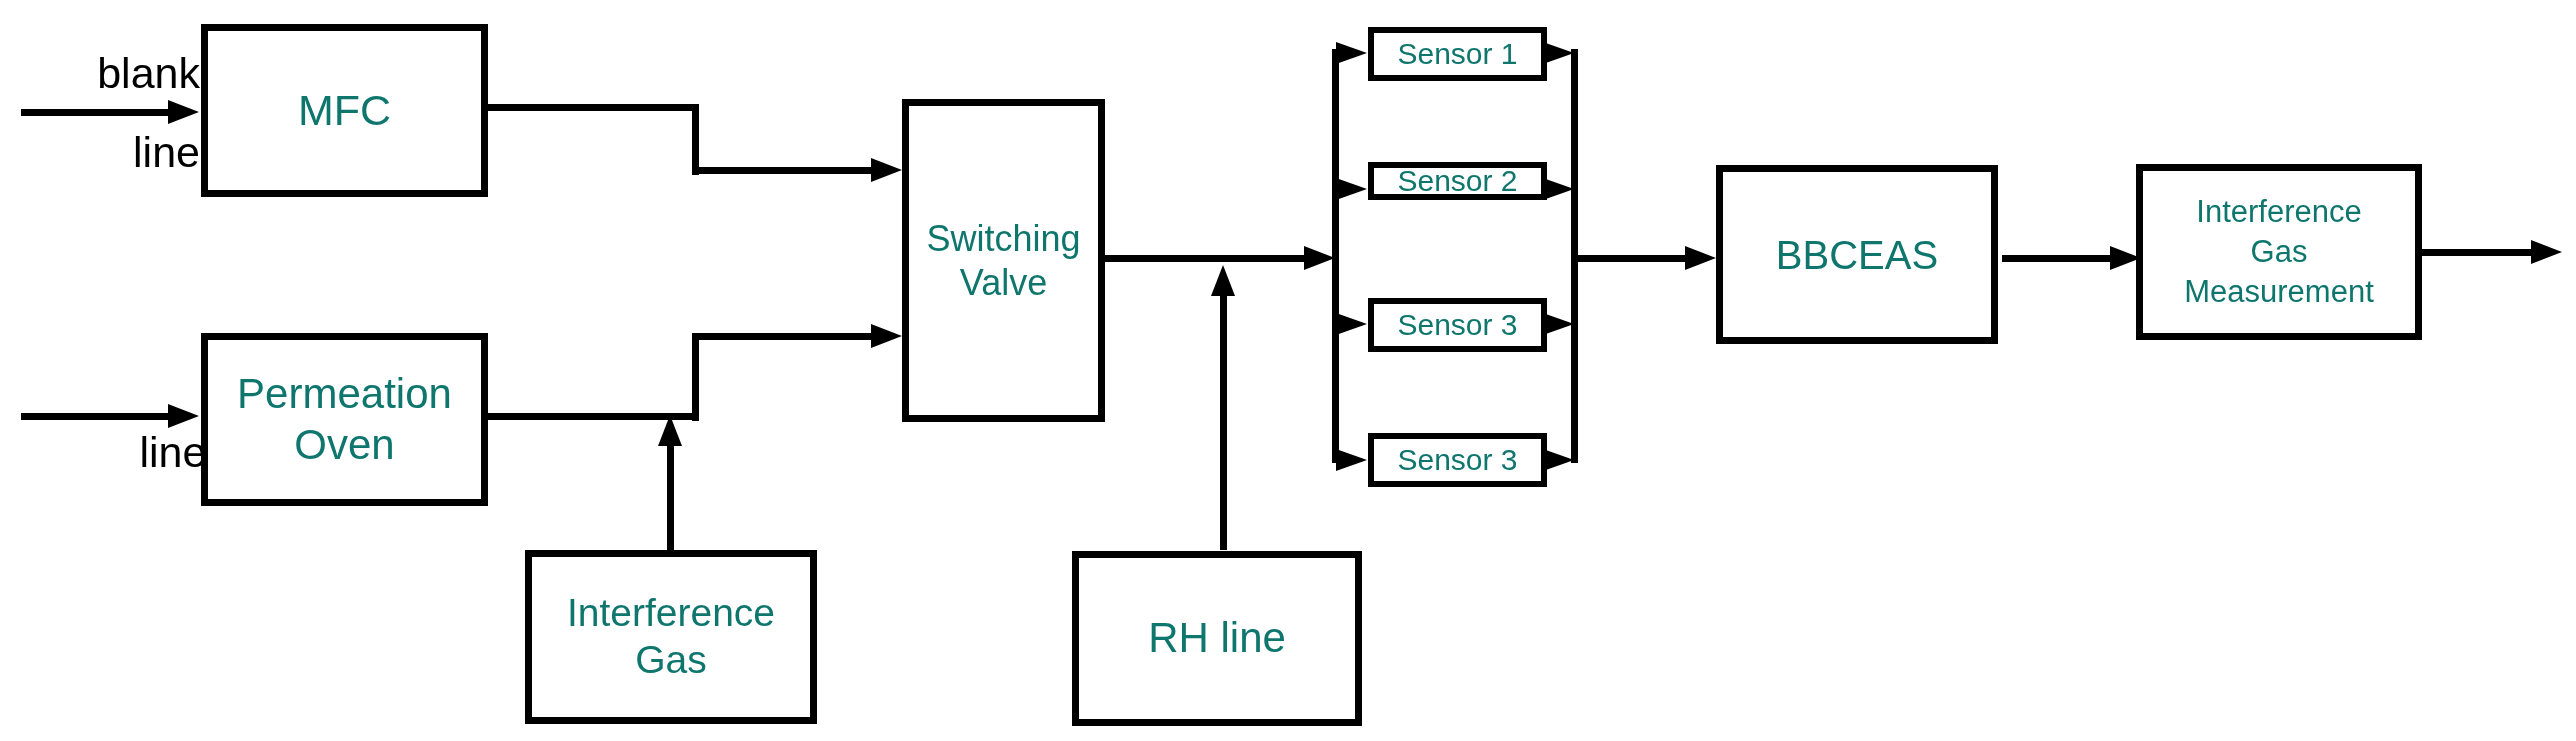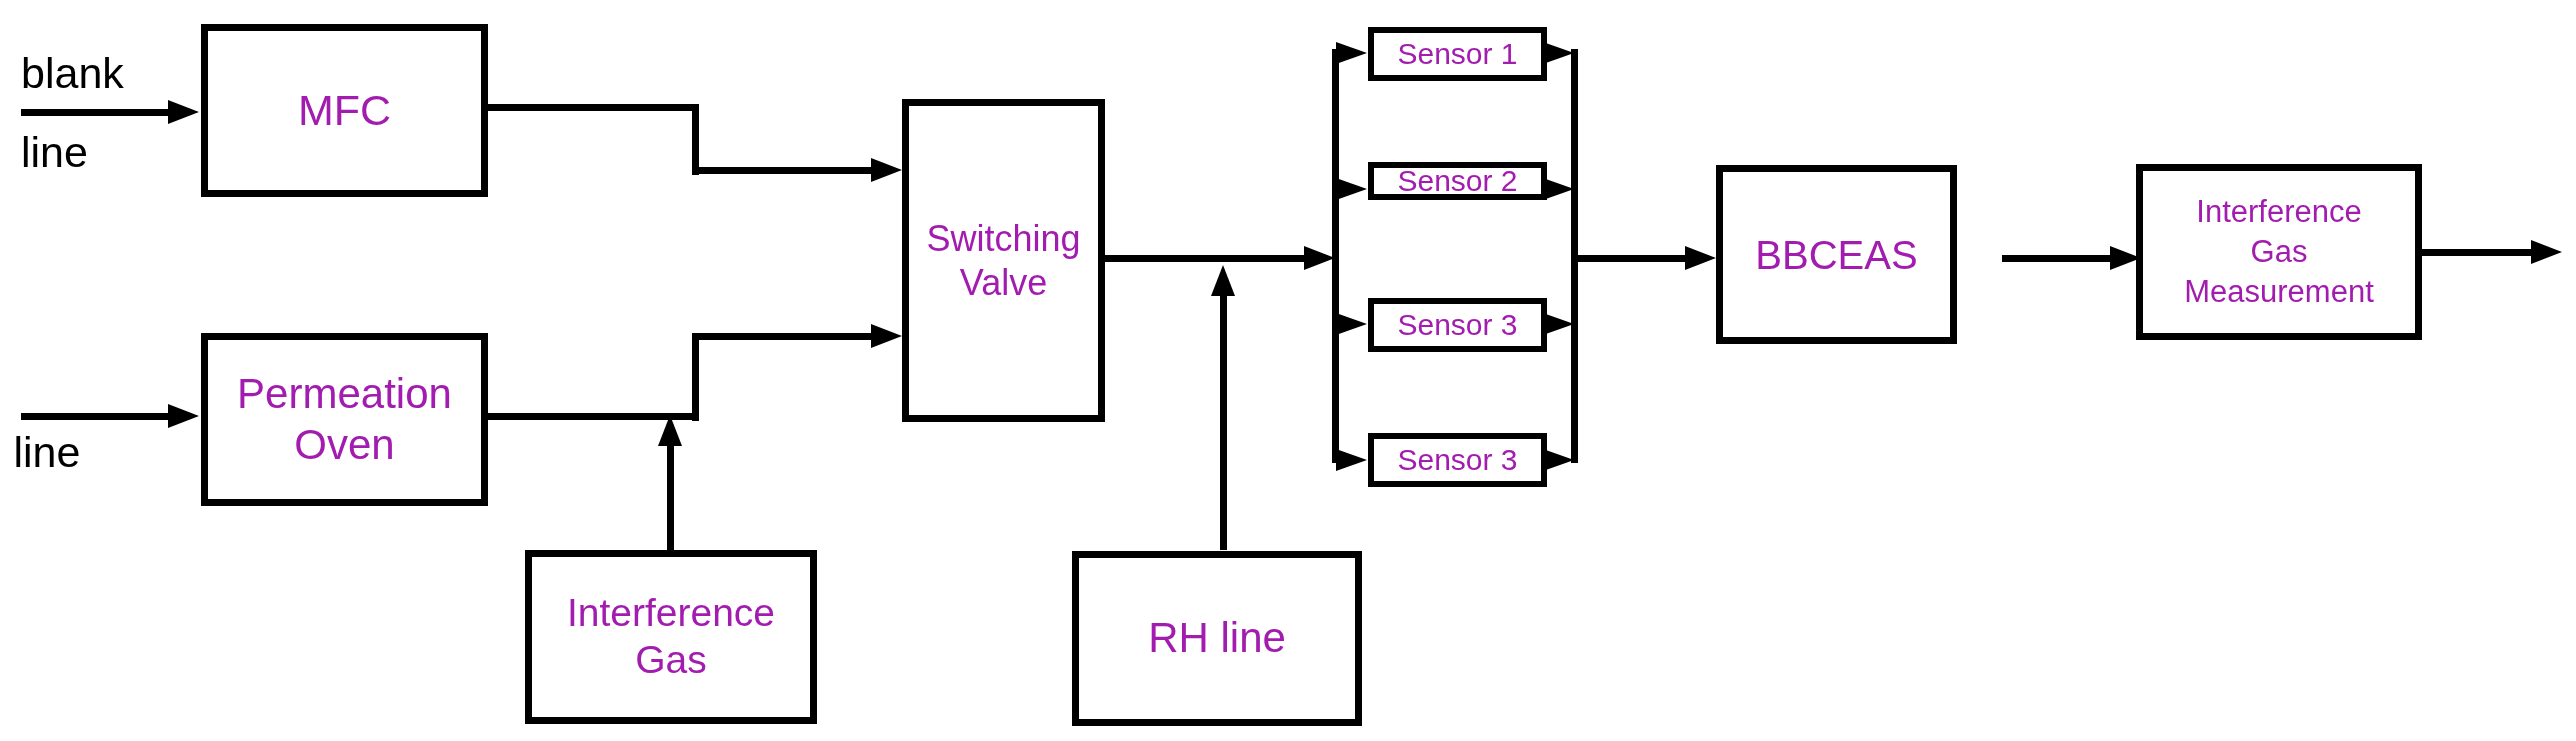--- a/index.html
+++ b/index.html
@@ -13,28 +13,28 @@
   .box{
     position:absolute;
     box-sizing:border-box;
     border:7.4px solid #000000;
     background:#ffffff;
     display:flex;align-items:center;justify-content:center;
     text-align:center;
   }
   .box.sensor{border-width:6px;}
   .lbl{
-    color:#a21caf;
+    color:#0f766e;
     white-space:pre-line;
     line-height:1.2;
   }
   .flabel{
     position:absolute;
     color:#000000;
-    text-align:left;
+    text-align:right;
     line-height:52px;
   }
   .hline{position:absolute;height:7.4px;background:#000000;}
   .vline{position:absolute;width:7.4px;background:#000000;}
   .arr-r{
     position:absolute;width:0;height:0;
     border-top:12.6px solid transparent;
     border-bottom:12.6px solid transparent;
     border-left:31px solid #000000;
   }
@@ -133,21 +133,21 @@
   <div class="box sensor" style="left:1368px;top:162px;width:179px;height:38px">
     <span class="lbl" style="font-size:30px">Sensor 2</span>
   </div>
   <div class="box sensor" style="left:1368px;top:298px;width:179px;height:54px">
     <span class="lbl" style="font-size:30px">Sensor 3</span>
   </div>
   <div class="box sensor" style="left:1368px;top:433px;width:179px;height:54px">
     <span class="lbl" style="font-size:30px">Sensor 3</span>
   </div>
 
-  <div class="box" style="left:1716px;top:165px;width:241px;height:179px">
+  <div class="box" style="left:1716px;top:165px;width:282px;height:179px">
     <span class="lbl" style="font-size:40px">BBCEAS</span>
   </div>
 
   <div class="box" style="left:2136px;top:164px;width:286px;height:176px">
     <span class="lbl" style="font-size:31px;line-height:1.3">Interference
 Gas
 Measurement</span>
   </div>
 
 </div>

